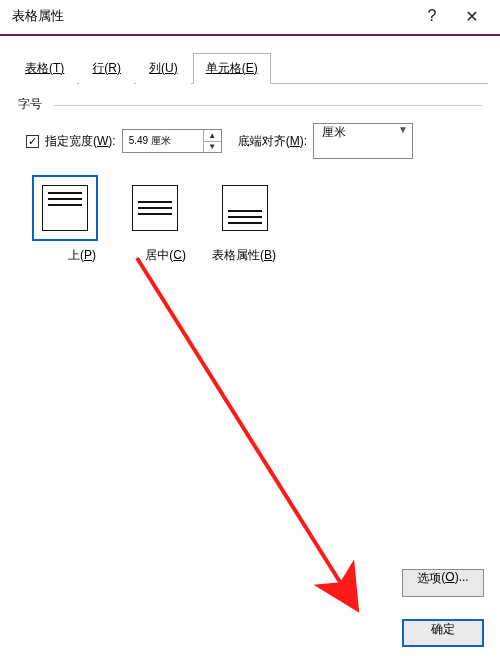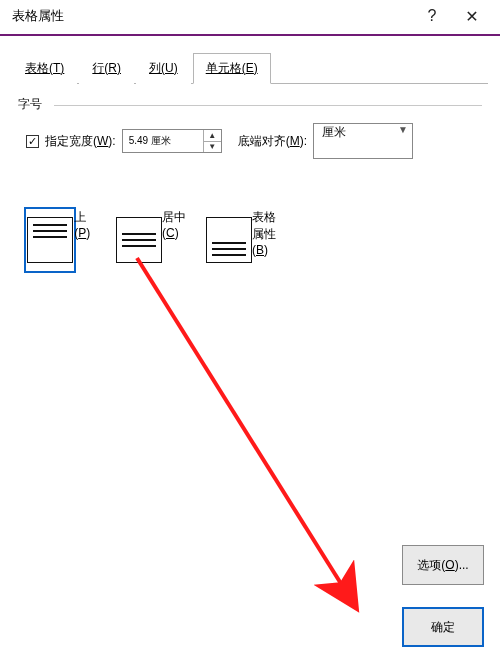--- a/index.html
+++ b/index.html
@@ -97,22 +97,22 @@
   .select {
     border: 1px solid #888; height: 36px; width: 100px;
     display: flex; align-items: flex-start; justify-content: space-between;
     padding: 0 4px 0 8px;
   }
   .select .chev { font-size: 10px; color: #555; }
   .align-row {
     display: flex; gap: 20px; margin-left: 8px; margin-top: 6px;
   }
   .align-opt {
-    display: flex; align-items: flex-start;
-    width: 70px; cursor: pointer; margin-top: 32px;
+    display: flex; flex-direction: column; align-items: flex-end;
+    width: 70px; cursor: pointer;
   }
   .align-box {
     width: 62px; height: 62px;
     display: flex; align-items: center; justify-content: center;
     margin-bottom: 8px;
   }
   .align-opt.selected .align-box { outline: 2px solid #0a64c8; }
   .align-inner {
     width: 46px; height: 46px; border: 1px solid #111;
     display: flex; flex-direction: column;
@@ -121,24 +121,24 @@
   .align-inner .spacer { flex: 1; }
   .align-inner .line {
     height: 2px; background: #111; margin: 2px 0;
   }
   .footer {
     position: absolute; bottom: 0; left: 0; right: 0;
     padding: 10px 16px 14px 16px;
     display: flex; flex-direction: column; align-items: flex-end; gap: 22px;
   }
   .btn {
-    min-width: 82px; height: 40px;
+    min-width: 82px; height: 28px;
     border: 1px solid #8a8a8a;
     background: #e9e9e9;
-    display: inline-flex; align-items: center; justify-content: center;
+    display: inline-flex; align-items: flex-start; justify-content: center;
     cursor: pointer;
     font-size: 12px;
   }
   .btn.primary { border: 2px solid #0a64c8; background: #e9e9e9; }
   .footer-row { display: flex; gap: 0; }
   .arrow {
     position: absolute; pointer-events: none;
     z-index: 50;
   }
 </style>

